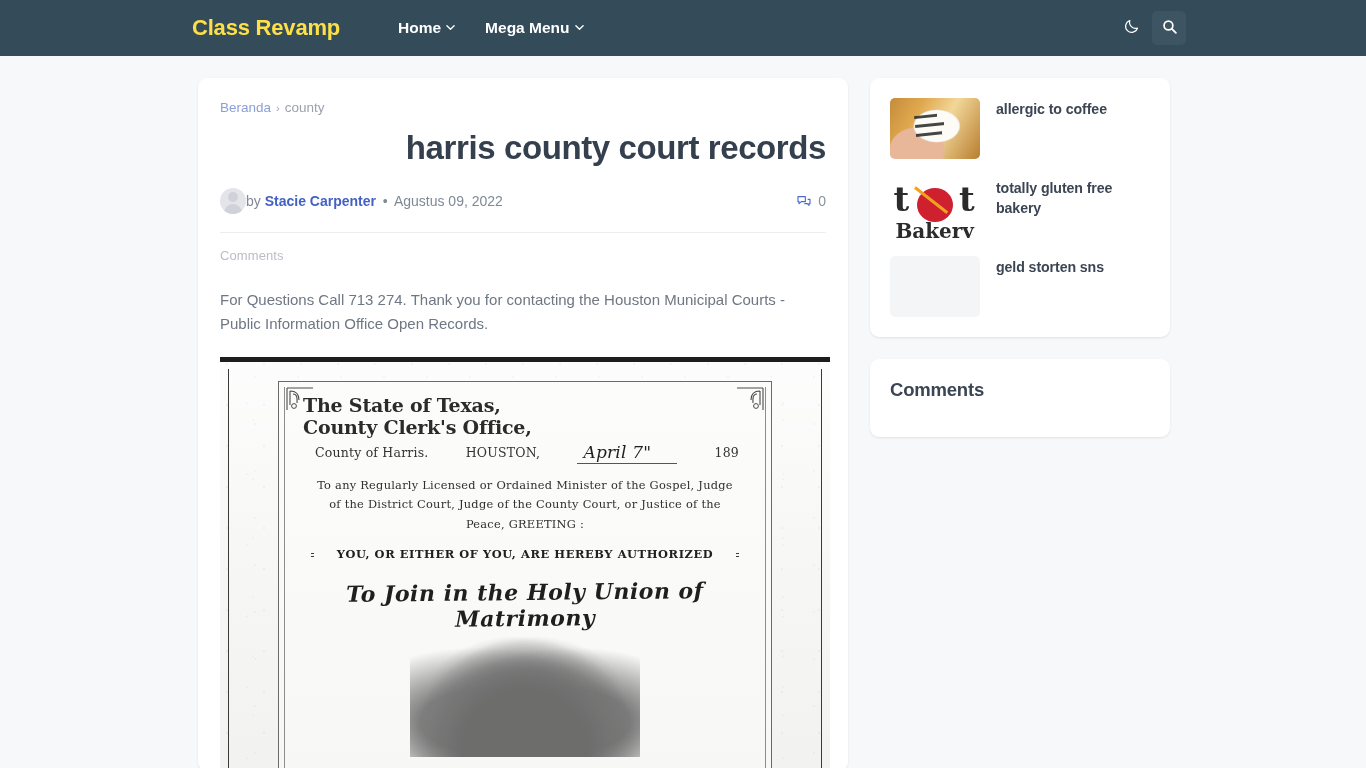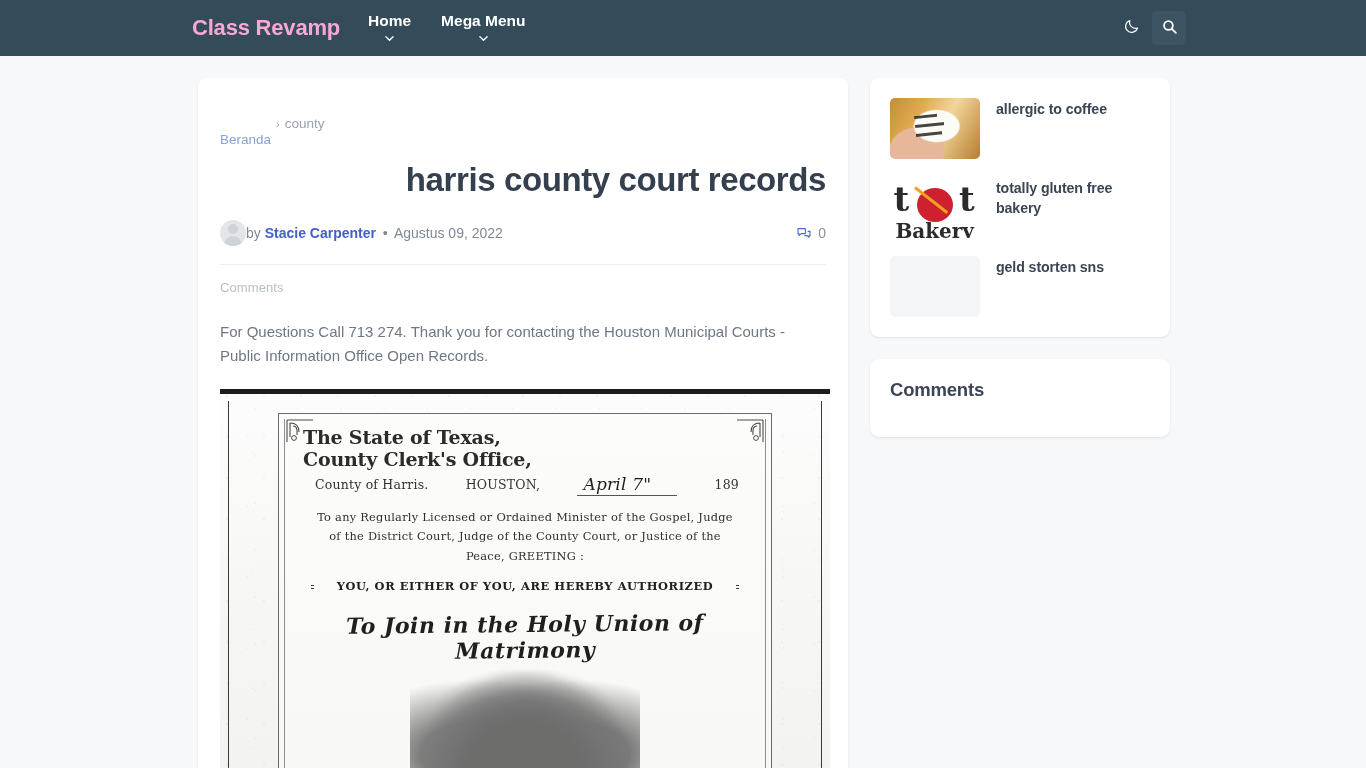--- a/index.html
+++ b/index.html
@@ -13,38 +13,37 @@
   
   .site-header {
     height: 56px;
     background: #344b5a;
     display: flex;
     align-items: center;
     padding: 0 180px 0 192px;
     position: relative;
   }
   .brand {
-    color: #f9a8d4;
+    color: #fde047;
     font-size: 22px;
     font-weight: bold;
     letter-spacing: -0.2px;
-    margin-right: 28px;
+    margin-right: 58px;
     white-space: nowrap;
   }
   .nav { display: flex; align-items: center; gap: 30px; }
   .nav-item {
     color: #ffffff;
     font-size: 15.5px;
     font-weight: bold;
     display: flex;
     align-items: center;
     gap: 5px;
     white-space: nowrap;
     cursor: pointer;
-    flex-direction: column;
   }
   .caret { display: inline-block; width: 9px; height: 9px; position: relative; top: -1px; }
   .caret svg { display: block; }
   .header-right {
     position: absolute;
     right: 180px;
     top: 0; height: 56px;
     display: flex; align-items: center; gap: 4px;
   }
   .hbtn {
@@ -73,21 +72,21 @@
   }
 
   
   .article { padding: 22px 22px 0 22px; }
   .breadcrumb {
     font-size: 13.5px;
     color: #9aa2ad;
     margin-bottom: 14px;
     display: flex; align-items: center; gap: 5px;
   }
-  .breadcrumb .bc-link { color: #8a9fd6; cursor: pointer; margin-top: 32px; }
+  .breadcrumb .bc-link { color: #8a9fd6; cursor: pointer; }
   .breadcrumb .bc-sep { color: #9aa2ad; font-size: 11px; }
   .post-title {
     font-size: 33px;
     line-height: 1.18;
     font-weight: bold;
     color: #35404f;
     letter-spacing: -0.4px;
     margin-bottom: 20px;
     text-align: right;
   }

